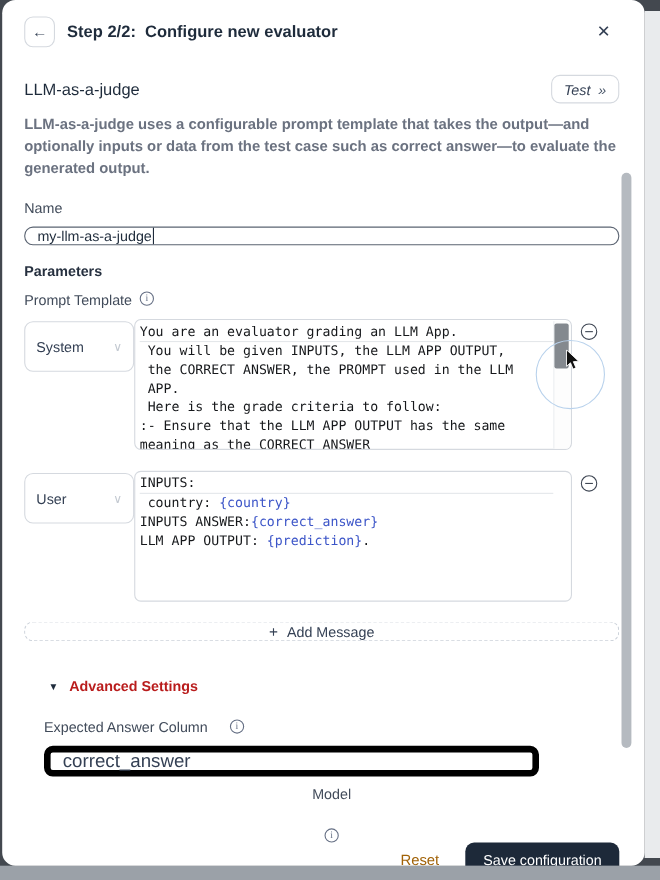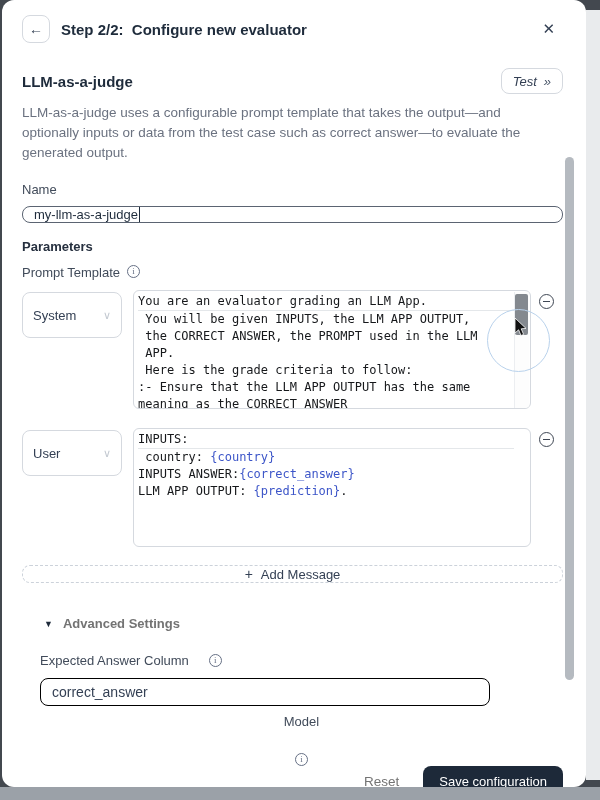--- a/index.html
+++ b/index.html
@@ -15,26 +15,26 @@
 
   
   .hdr { margin-top:15px; display:flex; align-items:center; }
   .back-btn { width:28px; height:28px; border:1px solid #d5d9df; border-radius:8px; background:#fff;
               display:flex; align-items:center; justify-content:center; font-size:14px; color:#344054; cursor:pointer; }
   .hdr-title { margin-left:11px; font-size:15px; font-weight:700; color:#1e2b3b; white-space:pre; }
   .close-x { margin-left:auto; margin-right:4px; font-size:15px; color:#344054; cursor:pointer; padding:2px 4px; }
 
   
   .head-row { margin-top:25px; display:flex; align-items:center; }
-  .h2 { font-size:15px; font-weight:700; color:#1e2b3b; }
+  .h2 { font-size:15px; font-weight:400; color:#1e2b3b; }
   .test-btn { margin-left:auto; height:26px; padding:0 11px; border:1px solid #d5d9df; border-radius:8px;
               background:#fff; display:flex; align-items:center; gap:7px; font-size:13px; color:#344054; cursor:pointer;font-style:italic; }
   .test-btn .chev { font-size:13px; color:#475467; }
 
-  .desc { margin-top:9px; font-size:13.5px; line-height:20px; color:#6b7280; max-width:538px; }
+  .desc { margin-top:9px; font-size:13.5px; line-height:20px; color:#6b7280; max-width:538px;font-weight:bold; }
 
   .lbl { font-size:13px; color:#414b5a; }
   .lbl-strong { font-size:13px; font-weight:700; color:#26303f; }
 
   .name-lbl { margin-top:19px; }
   .name-input { margin-top:9px; width:100%; height:29px; border:1px solid #5b6472; border-radius:8px;
                 padding:0 11px; display:flex; align-items:center; font-size:13px; color:#1e2b3b; background:#fff; }
   .caret { display:inline-block; width:1px; height:15px; background:#1e2b3b; margin-left:1px; }
 
   .params-lbl { margin-top:16px; }
@@ -43,49 +43,49 @@
   .info { width:13px; height:13px; border:1px solid #667085; border-radius:50%; color:#667085;
           font-size:9px; line-height:11px; text-align:center; font-family:"Liberation Serif", serif; cursor:pointer; }
 
   
   .msg-row { display:flex; align-items:flex-start; }
   .msg-row.sys { margin-top:10px; }
   .msg-row.usr { margin-top:19px; }
   .role-dd { width:100px; height:46px; margin-top:2px; border:1px solid #d5d9df; border-radius:8px; background:#fff;
              display:flex; align-items:center; padding:0 10px; font-size:13px; color:#344054; cursor:pointer; }
   .role-dd .dd-chev { margin-left:auto; color:#c3c9d1; font-size:11px; }
-  .editor { position:relative; margin-left:11px; width:398px; height:119px; border:1px solid #d5d9df;
+  .editor { position:relative; width:398px; height:119px; border:1px solid #d5d9df;
             border-radius:6px; background:#fff; overflow:hidden; cursor:text; }
   .editor-lines { padding:2px 16px 0 4px; font-family:"DejaVu Sans Mono", monospace; font-size:12px;
                   line-height:17px; color:#16181b; white-space:pre; }
   .code-line.first { border-bottom:1px solid #e4e7ea; }
   .tok { color:#3c55c8; }
   .ed-vscroll { position:absolute; top:1px; right:1px; width:15px; height:117px; background:#fdfdfd;
                 border-left:1px solid #eceef1; }
   .ed-thumb { position:absolute; top:2px; right:1px; width:13px; height:41px; background:#84898f; border-radius:2px; }
   .minus-btn { margin-left:8px; margin-top:4px; width:15px; height:15px; border:1.3px solid #3f4754; border-radius:50%;
                position:relative; cursor:pointer; background:#fff; }
   .minus-btn::after { content:""; position:absolute; left:3px; right:3px; top:50%; height:1.3px; margin-top:-0.65px; background:#3f4754; }
 
   .add-msg { margin-top:18px; height:26px; border:1px dashed #ccd2da; border-radius:8px; background:#fff;
              display:flex; align-items:center; justify-content:center; gap:8px; font-size:13px; color:#344054; cursor:pointer; }
   .plus { font-size:14px; color:#344054; }
 
   .adv-row { margin-top:33px; margin-left:22px; display:flex; align-items:center; gap:10px; cursor:pointer; }
   .tri { font-size:9px; color:#1e2b3b; }
-  .adv-lbl { font-size:13px; font-weight:700; color:#737373; }
+  .adv-lbl { font-size:13px; font-weight:700; color:#b91c1c; }
 
   .adv-block { margin-left:18px; }
   .exp-lbl-row { margin-top:22px; display:flex; align-items:center; gap:20px; }
-  .exp-input { margin-top:10px; width:450px; height:28px; border:1px solid #000000; border-radius:8px;
-               padding:0 11px; display:flex; align-items:center; font-size:14px; color:#344054; background:#fff; }
+  .exp-input { margin-top:10px; width:450px; height:28px; border:6px solid #000000; border-radius:8px;
+               padding:0 11px; display:flex; align-items:center; font-size:17px; color:#344054; background:#fff; }
   .model-row { margin-top:8px; display:flex; align-items:center; gap:24px;flex-direction:column; }
 
   .footer { margin-top:auto; margin-bottom:7px; display:flex; align-items:center; justify-content:flex-end; gap:24px; padding-right:0; }
-  .reset-btn { font-size:13.5px; color:#737373; cursor:pointer; }
+  .reset-btn { font-size:13.5px; color:#a16207; cursor:pointer; }
   .save-btn { height:30px; padding:0 16px; background:#1d2939; color:#fff; border:none; border-radius:8px;
               font-size:13px; font-family:"Liberation Sans", sans-serif; display:flex; align-items:center; cursor:pointer; }
 
   
   .modal-scrollbar { position:absolute; top:157px; right:12px; width:9px; height:523px; background:#b5bac0;
                      border-radius:5px; cursor:grab; }
   .cursor-highlight { position:absolute; left:485px; top:309px; width:63px; height:63px; border:1.5px solid #b9d2ec;
                       border-radius:50%; pointer-events:none; }
   .mouse-cursor { position:absolute; left:512px; top:318px; pointer-events:none; }
 </style>

